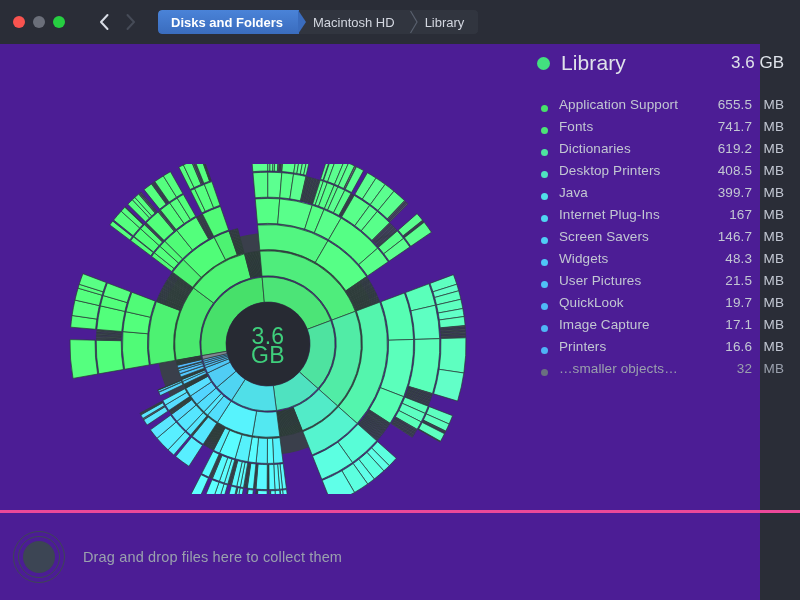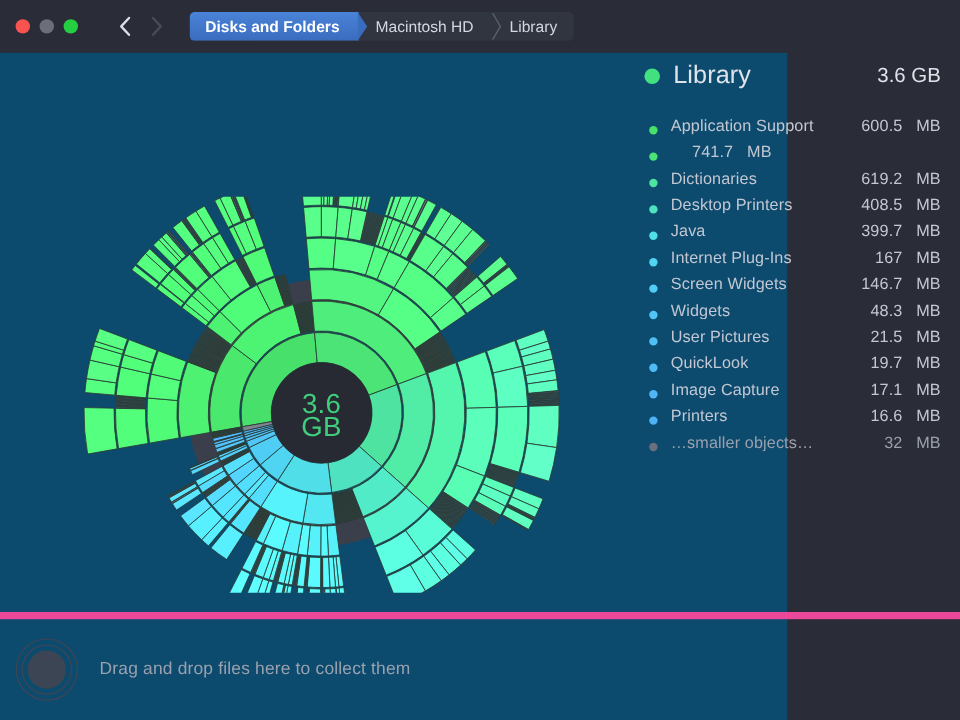--- a/index.html
+++ b/index.html
@@ -5,22 +5,22 @@
 <style>
   * { box-sizing: border-box; margin: 0; padding: 0; }
   html, body {
     width: 800px; height: 600px;
     background: #2a2d37;
     font-family: "Liberation Sans", sans-serif;
     overflow: hidden;
   }
   #app {
     position: relative;
-    width: 656px; height: 600px;
-    background: #0c4a6e;
+    width: 760px; height: 600px;
+    background: #4c1d95;
   }
 
   
   #toolbar {
     position: absolute; top: 0; left: 0;
     width: 800px; height: 44px;
     background: #2a2d37;
     display: flex; align-items: center;
   }
   .traffic-lights {
@@ -160,21 +160,21 @@
     margin-top: 46px;
   }
   .row.dim .nm, .row.dim .val, .row.dim .unit { color: #9aa0ad; }
 
   
   #dropzone {
     position: absolute;
     left: 0; top: 510px;
     width: 800px; height: 90px;
     display: flex; align-items: center;
-    border-top: 6px solid #ec4899;
+    border-top: 3px solid #ec4899;
   }
   #drop-target {
     margin-left: 13px;
     width: 52px; height: 52px;
     position: relative;
   }
   #drop-target .ring {
     position: absolute; border-radius: 50%;
     border: 1.5px solid #3e4654;
   }
@@ -748,25 +748,26 @@
     <div id="panel">
       <div id="panel-header">
         <span class="hdot"></span>
         <span class="htitle">Library</span>
         <span class="hsize">3.6 GB</span>
       </div>
       <div id="rows">
           <div class="row">
             <span class="dot" style="background: rgb(71, 224, 106);"></span>
             <span class="nm">Application Support</span>
-            <span class="val">600.5</span>
+            <span class="val">655.5</span>
             <span class="unit">MB</span>
           </div>
           <div class="row">
             <span class="dot" style="background: rgb(76, 228, 119);"></span>
+            <span class="nm">Fonts</span>
             <span class="val">741.7</span>
             <span class="unit">MB</span>
           </div>
           <div class="row">
             <span class="dot" style="background: rgb(78, 227, 160);"></span>
             <span class="nm">Dictionaries</span>
             <span class="val">619.2</span>
             <span class="unit">MB</span>
           </div>
           <div class="row">
@@ -782,21 +783,21 @@
             <span class="unit">MB</span>
           </div>
           <div class="row">
             <span class="dot" style="background: rgb(79, 213, 242);"></span>
             <span class="nm">Internet Plug-Ins</span>
             <span class="val">167</span>
             <span class="unit">MB</span>
           </div>
           <div class="row">
             <span class="dot" style="background: rgb(80, 205, 245);"></span>
-            <span class="nm">Screen Widgets</span>
+            <span class="nm">Screen Savers</span>
             <span class="val">146.7</span>
             <span class="unit">MB</span>
           </div>
           <div class="row">
             <span class="dot" style="background: rgb(79, 198, 246);"></span>
             <span class="nm">Widgets</span>
             <span class="val">48.3</span>
             <span class="unit">MB</span>
           </div>
           <div class="row">

